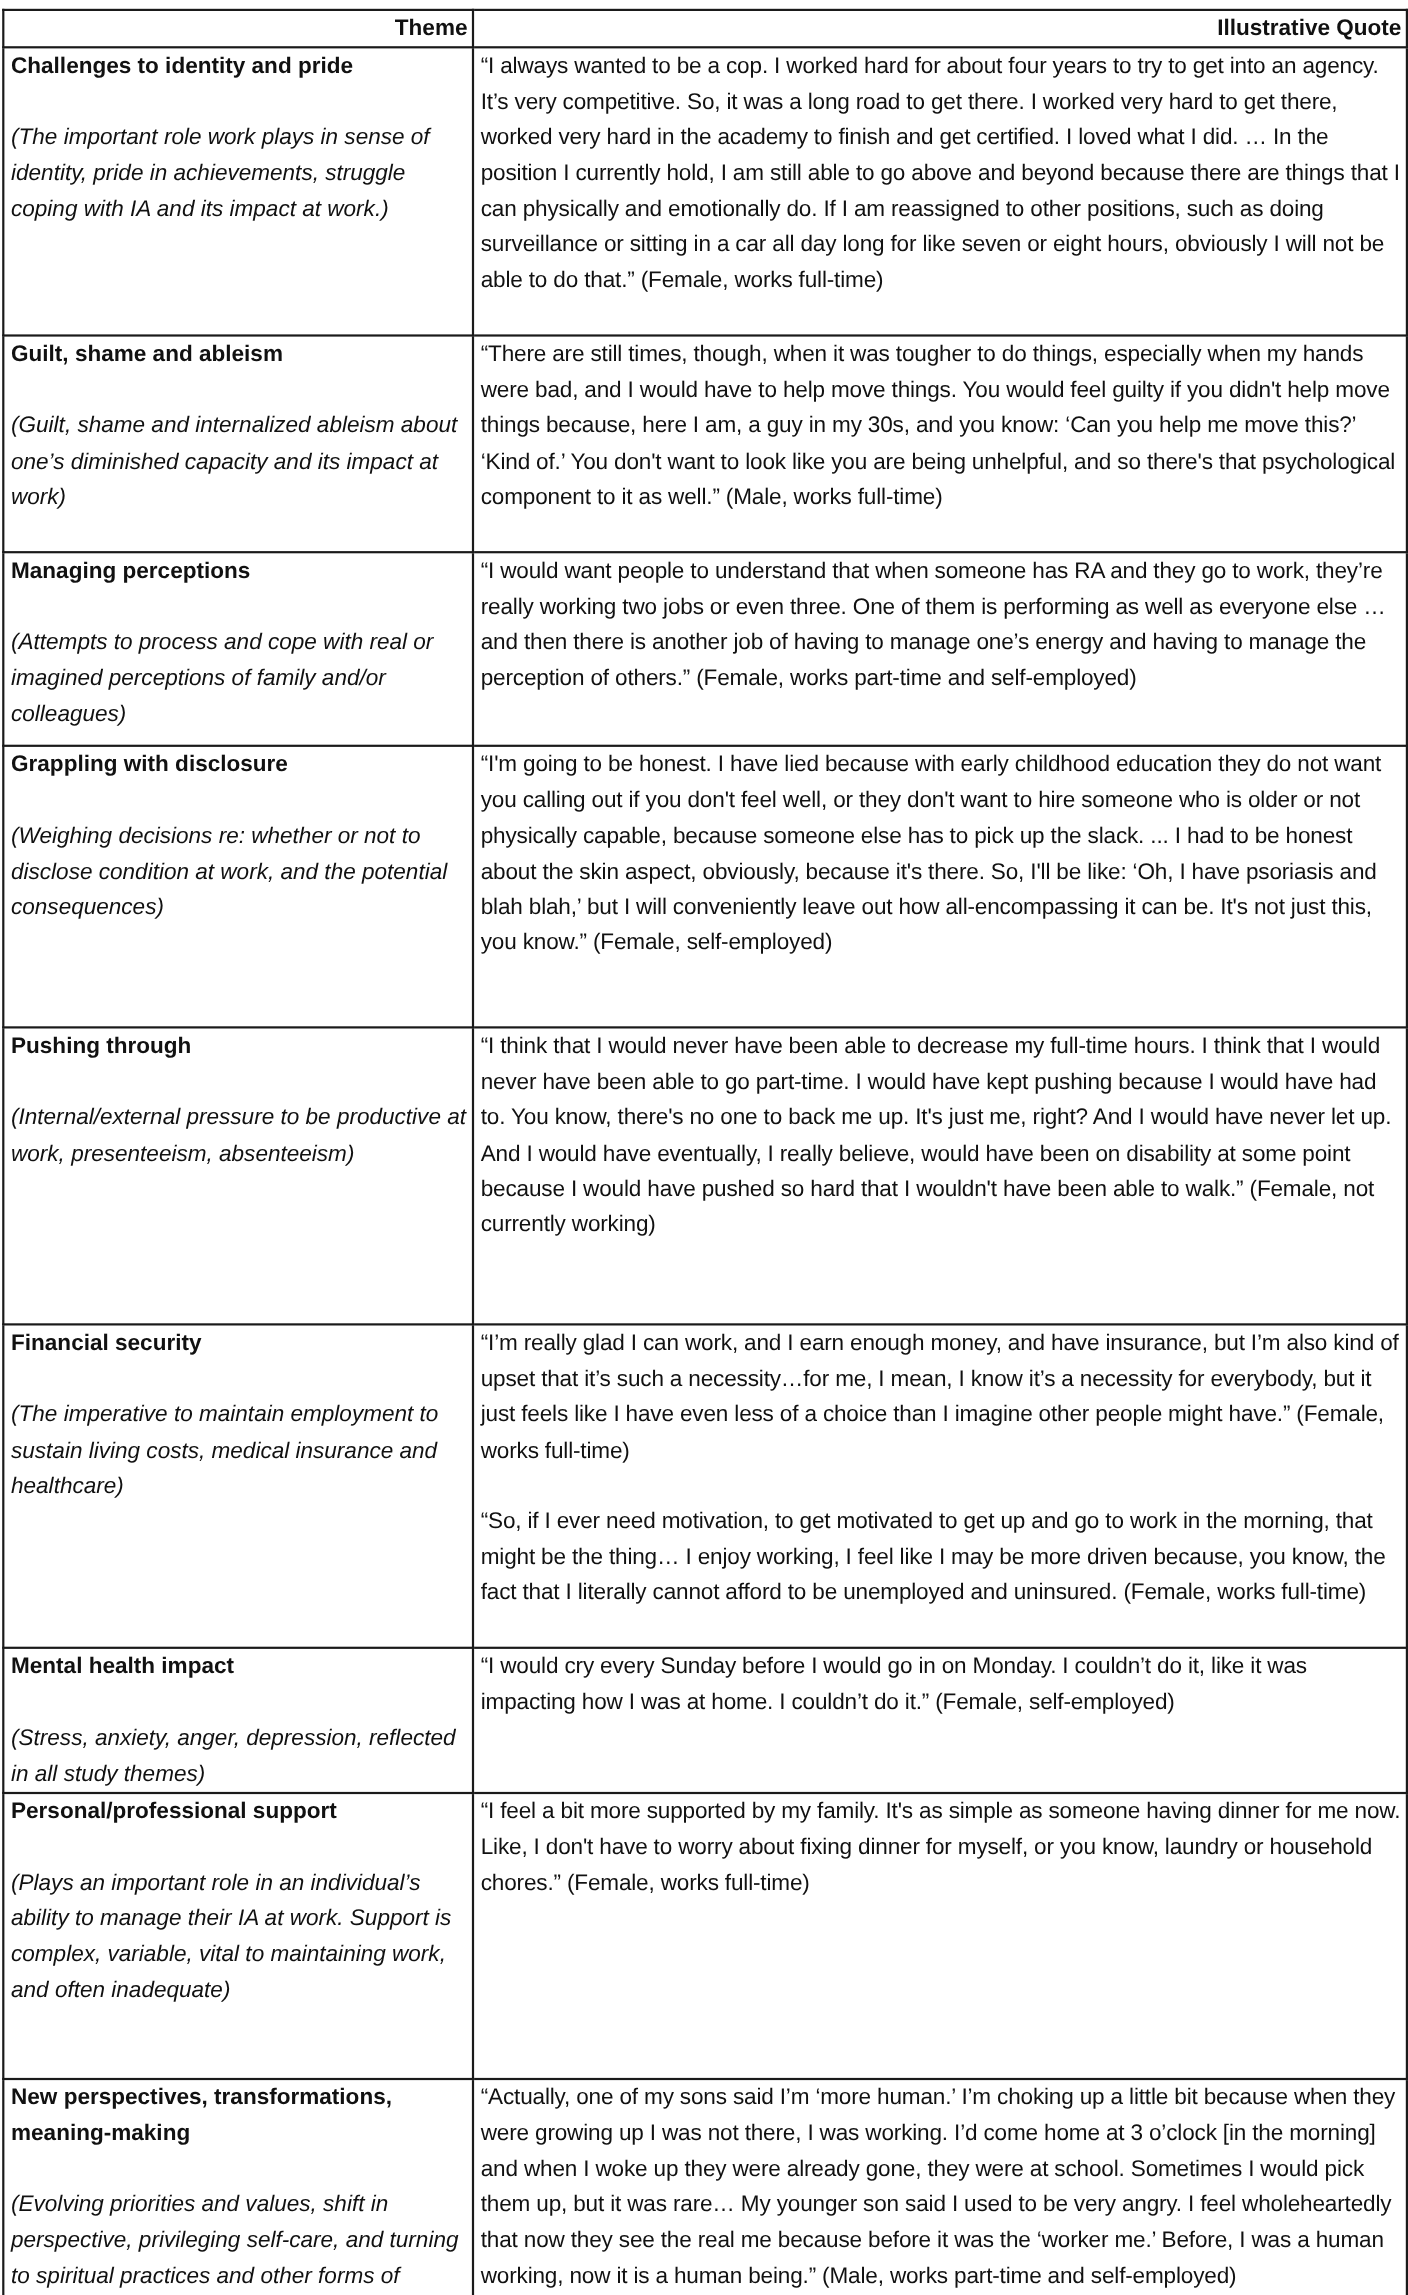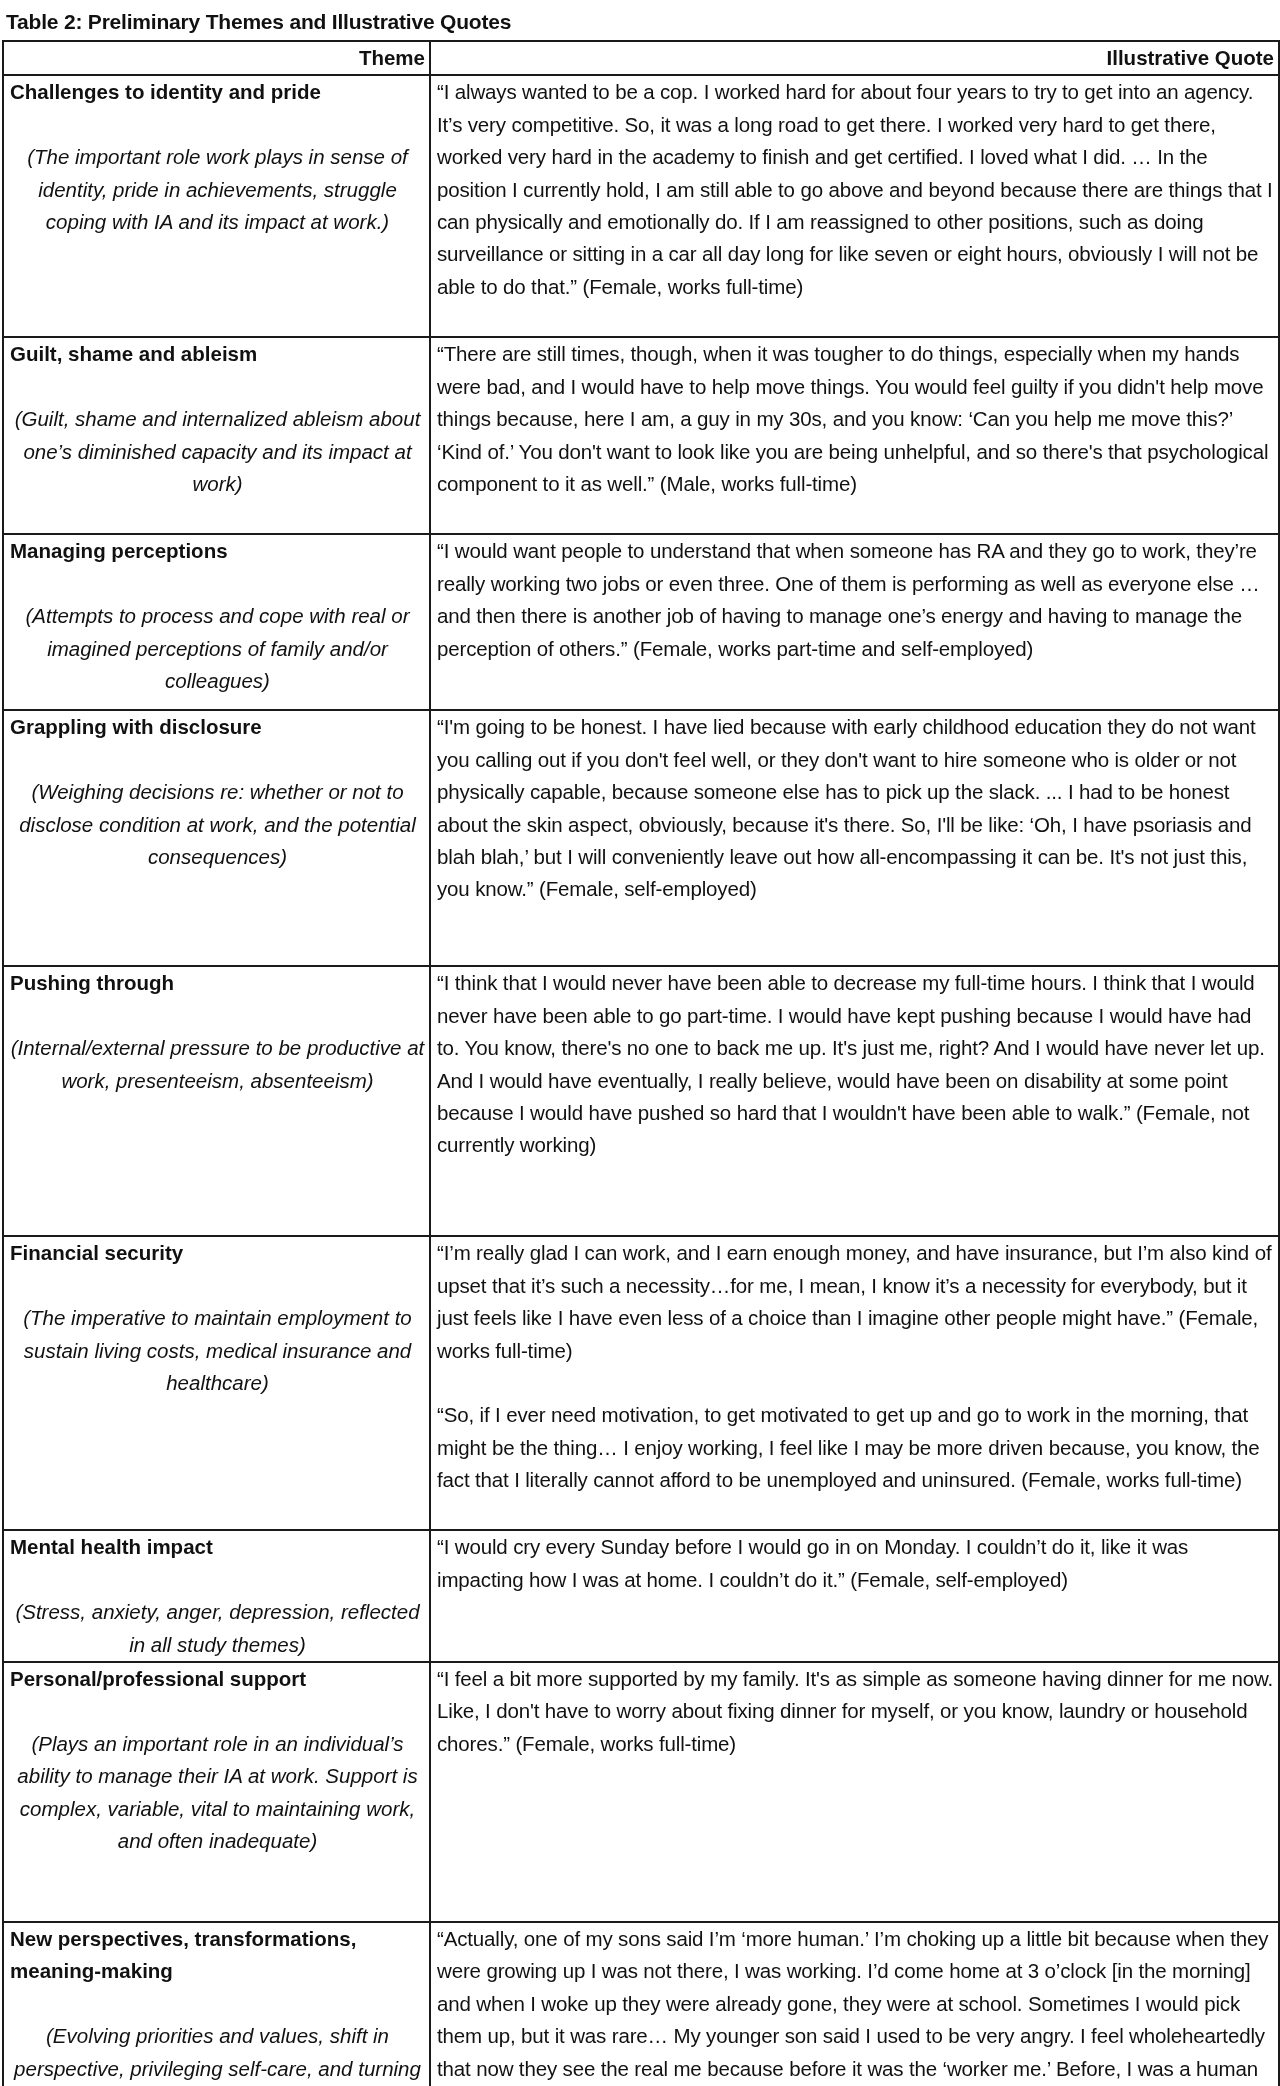--- a/index.html
+++ b/index.html
@@ -26,30 +26,29 @@
   col.c-theme { width: 427px; }
   col.c-quote { width: 849px; }
   th, td {
     border: 2px solid #1a1a1a;
     vertical-align: top;
     padding: 0 4px 0 6px;
     text-align: left;
   }
   th { font-weight: bold; text-align: right; height: 32px; }
   .theme-title { font-weight: bold; display: block; }
-  .theme-desc { font-style: italic; display: block; text-align: center; }
+  .theme-desc { font-style: italic; display: block; }
   .spacer { display: block; height: 32.4px; }
   .quote { display: block; letter-spacing: -0.15px; }
   .quote + .quote { margin-top: 32.4px; }
 </style>
 </head>
 <body>
 
 <div class="page">
-  <div class="caption">Table 2: Preliminary Themes and Illustrative Quotes</div>
 
   <table>
     <colgroup>
         <col class="c-theme">
         <col class="c-quote">
       </colgroup>
     <thead>
       <tr>
         <th>Theme</th>
         <th>Illustrative Quote</th>

